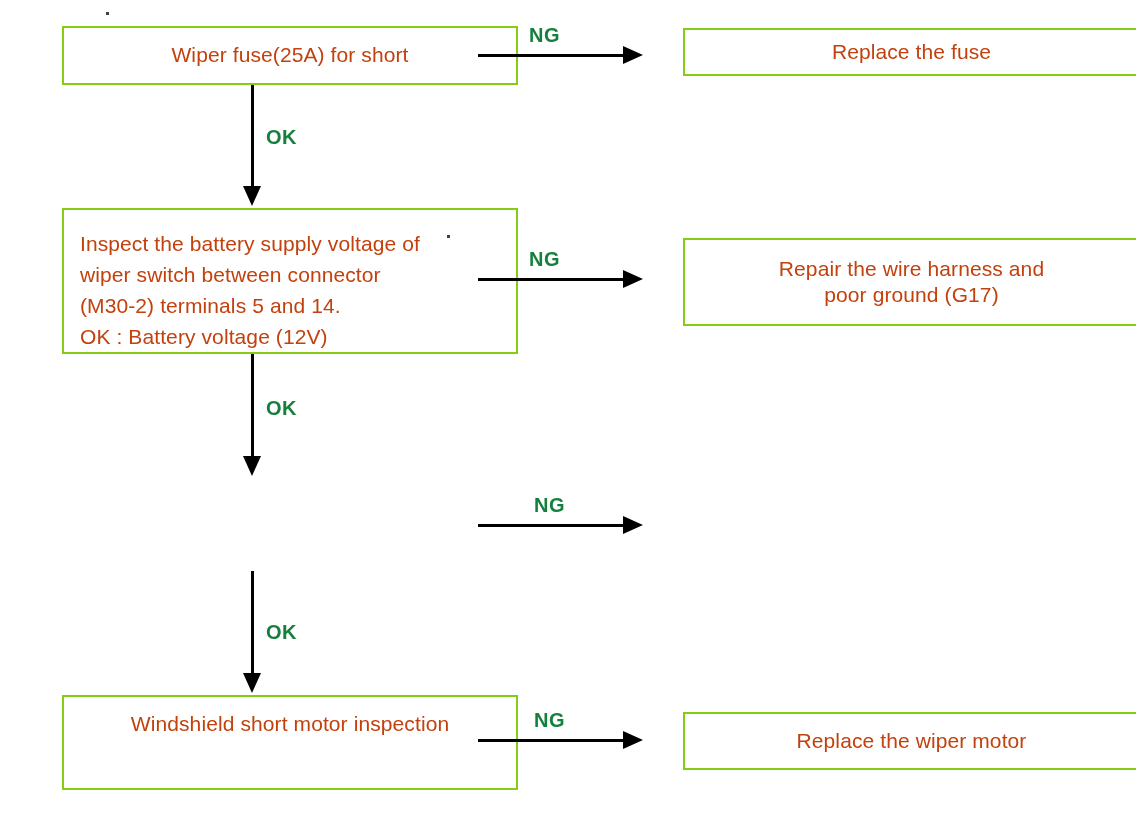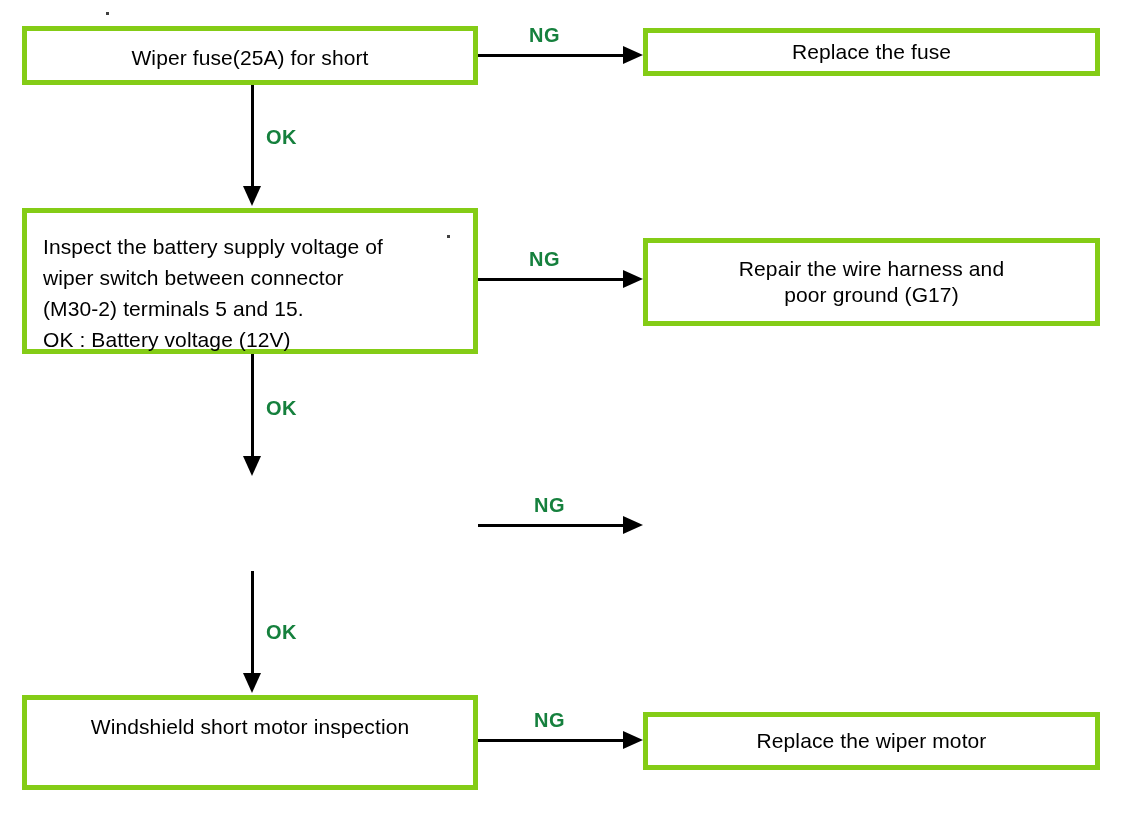--- a/index.html
+++ b/index.html
@@ -11,23 +11,24 @@
     position: relative;
     width: 1136px;
     height: 816px;
     background: #ffffff;
     font-family: "Liberation Sans", sans-serif;
     overflow: hidden;
   }
   .node {
     position: absolute;
     box-sizing: border-box;
-    border: 5px solid #84cc16;
+    border: 2px solid #84cc16;
     background: #ffffff;
-    color: #000000;
+    color: #c2410c;
+    margin-left: 40px;
   }
   .node .nlabel {
     position: absolute;
     left: 0;
     right: 0;
     text-align: center;
     font-size: 21px;
     line-height: 26px;
     letter-spacing: 0.1px;
     white-space: pre-line;
@@ -102,21 +103,21 @@
     <div class="nlabel">Replace the fuse</div>
   </div>
 
   <div class="vline" style="left:251px; top:85px; height:102px;"></div>
   <div class="arrow-down" style="left:243px; top:186px;"></div>
   <div class="edge-label" style="left:266px; top:127px;">OK</div>
 
   <div class="node left multiline" style="left:22px; top:208px; width:456px; height:146px;">
     <div class="nlabel">Inspect the battery supply voltage of
 wiper switch between connector
-(M30-2) terminals 5 and 15.
+(M30-2) terminals 5 and 14.
 OK : Battery voltage (12V)</div>
   </div>
   <div class="speck" style="left:447px;top:235px;"></div>
 
   <div class="hline" style="left:478px; top:278px; width:150px;"></div>
   <div class="arrow-right" style="left:623px; top:270px;"></div>
   <div class="edge-label" style="left:529px; top:249px;">NG</div>
 
   <div class="node right" style="left:643px; top:238px; width:457px; height:88px;">
     <div class="nlabel">Repair the wire harness and

